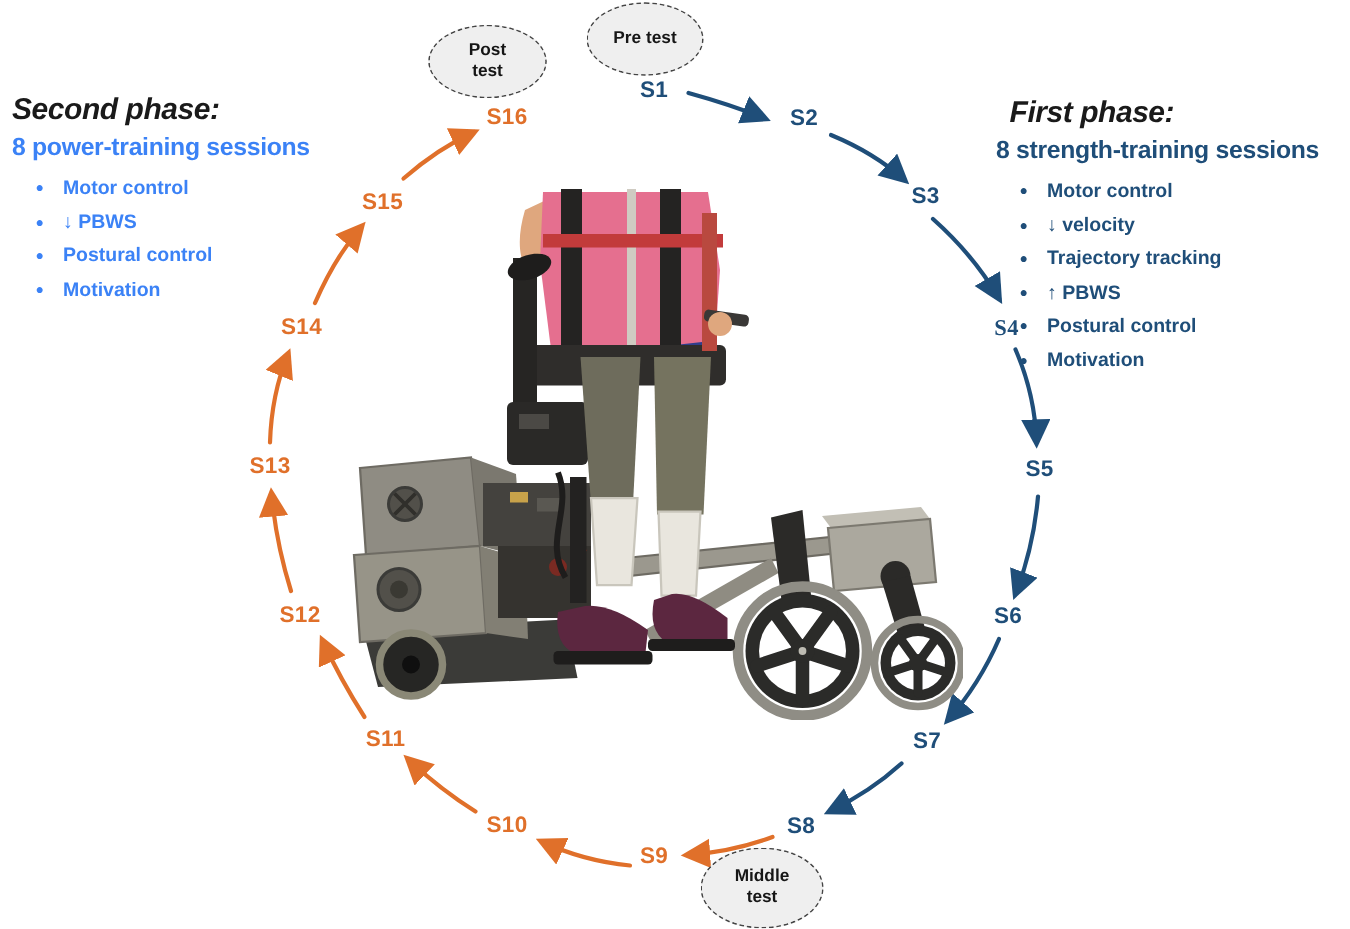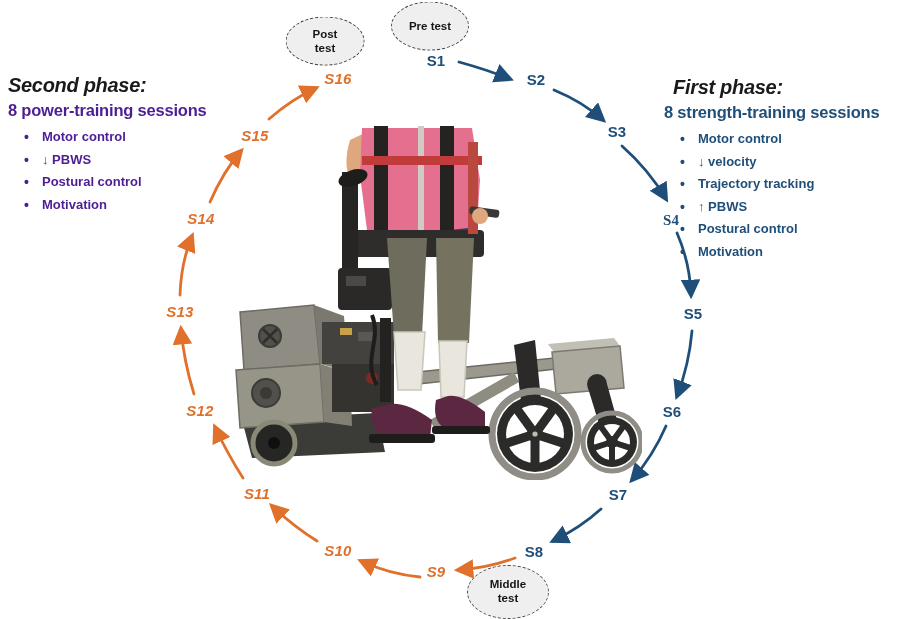--- a/index.html
+++ b/index.html
@@ -4,44 +4,44 @@
 <style>
   html,body { margin:0; padding:0; background:#ffffff; }
   #stage {
     position:relative; width:900px; height:619px; background:#ffffff;
     font-family:"Liberation Sans", sans-serif; overflow:hidden;
   }
   
   .panel { position:absolute; }
   .panel-title {
     font-style:italic; font-weight:700; font-size:20px; color:#1a1a1a;
-    letter-spacing:-0.3px; margin:16px 0 4px 0;
+    letter-spacing:-0.3px; margin:4px 0 4px 0;
   }
   .panel-sub { font-weight:700; font-size:16.5px; margin:0 0 6px 0; letter-spacing:-0.2px; }
   .panel ul { list-style:none; margin:2px 0 0 0; padding:0; }
   .panel li {
     font-weight:700; font-size:13px; line-height:22.5px;
     padding-left:34px; position:relative; white-space:nowrap;
   }
   .panel li::before {
     content:"•"; position:absolute; left:16px; font-size:14px;
   }
   .panel.left  { left:8px;  top:58px;  width:250px; }
-  .panel.left  .panel-sub, .panel.left li  { color:#4c1d95; }
+  .panel.left  .panel-sub, .panel.left li  { color:#3b82f6; }
   .panel.right { left:664px; top:60px; width:236px; }
   .panel.right .panel-title { margin-left:9px; }
   .panel.right .panel-sub, .panel.right li { color:#1F4E79; }
 
   
   .sess {
     position:absolute; transform:translate(-50%,-50%);
     font-weight:700; font-size:15px; letter-spacing:0.2px; white-space:nowrap;
   }
   .sess.blue   { color:#1F4E79; }
-  .sess.orange { color:#E0702A;font-style:italic; }
+  .sess.orange { color:#E0702A; }
 
   
   .bubble {
     position:absolute; transform:translate(-50%,-50%);
     background:#EFEFEF; border:1.6px dashed #444; border-radius:50%;
     display:flex; align-items:center; justify-content:center;
     text-align:center; color:#161616; font-weight:700; font-size:11.5px;
     line-height:1.18;
   }
   .bubble.pre    { left:430px; top:26px;  width:76px; height:47px; }

